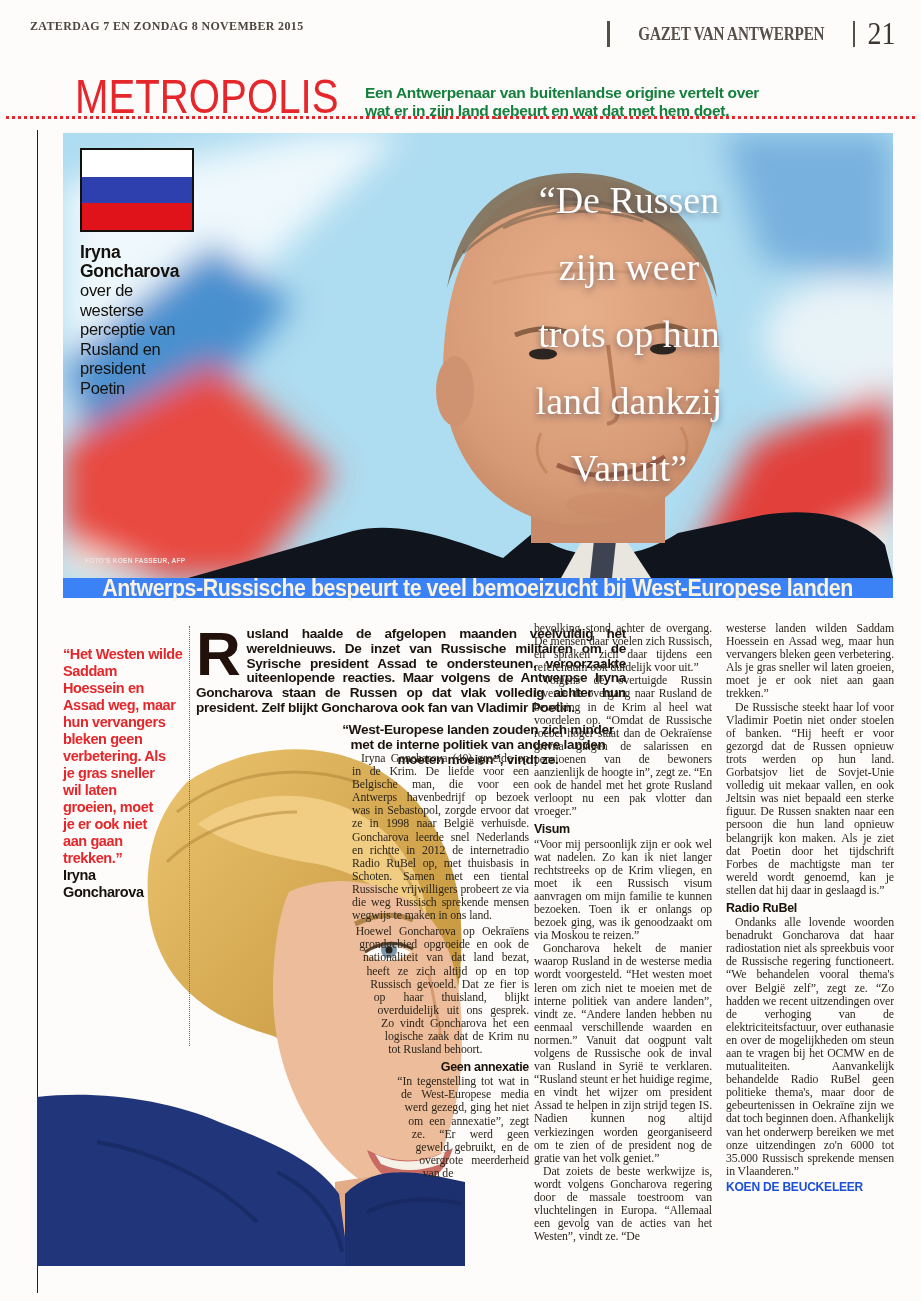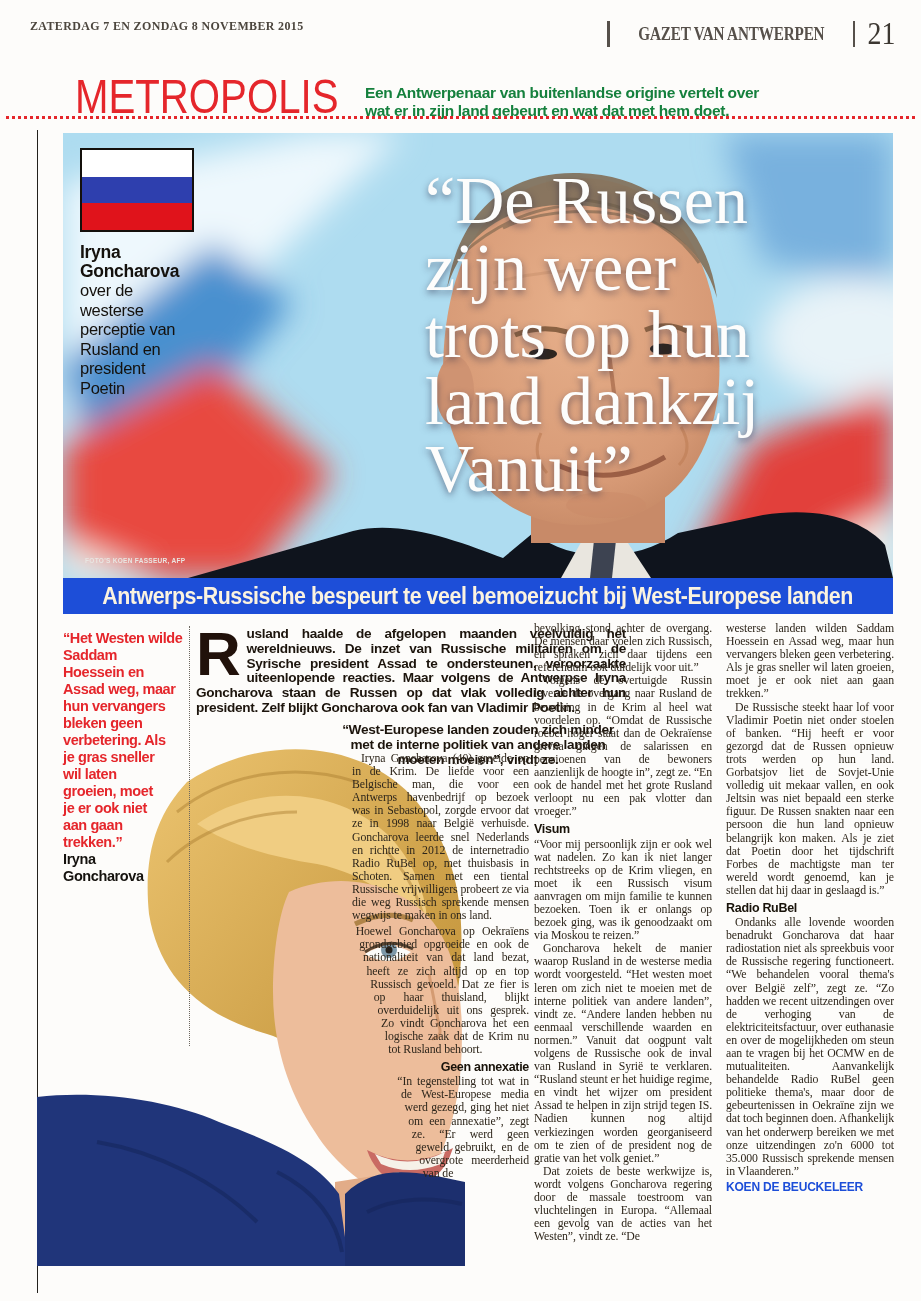--- a/index.html
+++ b/index.html
@@ -32,37 +32,37 @@
   
   .hero{position:absolute;left:63px;top:133px;width:830px;height:445px;margin:0;overflow:hidden;}
   .hero svg{position:absolute;left:0;top:0;}
   .flag{position:absolute;left:17px;top:15px;width:110px;height:80px;border:2px solid #14100c;
         display:flex;flex-direction:column;}
   .flag i{flex:1;}
   .hero-caption{position:absolute;left:17px;top:110px;width:112px;
         font-family:"Liberation Sans",sans-serif;color:#14110d;letter-spacing:-.3px;}
   .cap-name{font-weight:700;font-size:17.5px;line-height:19px;display:block;}
   .cap-text{font-weight:400;font-size:16.5px;line-height:19.5px;display:block;}
-  .hero-quote{position:absolute;right:48px;top:34px;width:420px;text-align:left;
+  .hero-quote{position:absolute;right:54px;top:34px;width:420px;text-align:center;
         font-family:"Liberation Serif",serif;font-weight:400;color:#fdfdfc;
-        font-size:68px;line-height:67px;text-shadow:0 3px 7px rgba(40,40,70,.55);}
+        font-size:38px;line-height:67px;text-shadow:0 3px 7px rgba(40,40,70,.55);}
   .credit{position:absolute;left:22px;top:424px;font-family:"Liberation Sans",sans-serif;
         font-size:6.5px;font-weight:700;color:#e9e6e2;letter-spacing:.3px;}
 
   
-  .banner{position:absolute;left:63px;top:578px;width:830px;height:36px;background:#1d4ed8;
+  .banner{position:absolute;left:63px;top:578px;width:830px;height:20px;background:#3b82f6;
         display:flex;align-items:center;justify-content:center;}
   .banner span{font-family:"Liberation Sans",sans-serif;font-weight:700;font-size:23px;
         color:#fbf3e0;letter-spacing:-.5px;transform:scaleX(.93);white-space:nowrap;}
 
   
   .bodyarea{position:absolute;left:0;top:622px;width:921px;height:679px;}
   .vdots{position:absolute;left:189px;top:4px;width:0;height:420px;border-left:1px dotted #6d675f;}
 
-  .rail{position:absolute;left:63px;top:8px;width:123px;font-family:"Liberation Sans",sans-serif;
+  .rail{position:absolute;left:63px;top:24px;width:123px;font-family:"Liberation Sans",sans-serif;
         font-weight:700;font-size:14.5px;line-height:17px;letter-spacing:-.4px;}
   .rail-spacer{float:right;width:62px;height:260px;margin-top:150px;
         shape-outside:polygon(100% 0,100% 100%,0 100%);}
   .rail-quote{color:#e5262b;}
   .rail-attr{color:#15120e;}
 
   .intro{position:absolute;left:196px;top:5px;width:430px;font-family:"Liberation Sans",sans-serif;
         font-weight:700;font-size:13.6px;line-height:14.8px;letter-spacing:-.3px;color:#1c140c;
         text-align:justify;}
   .dropcap{float:left;font-size:62px;line-height:50px;padding:2px 6px 0 0;color:#21110a;}

